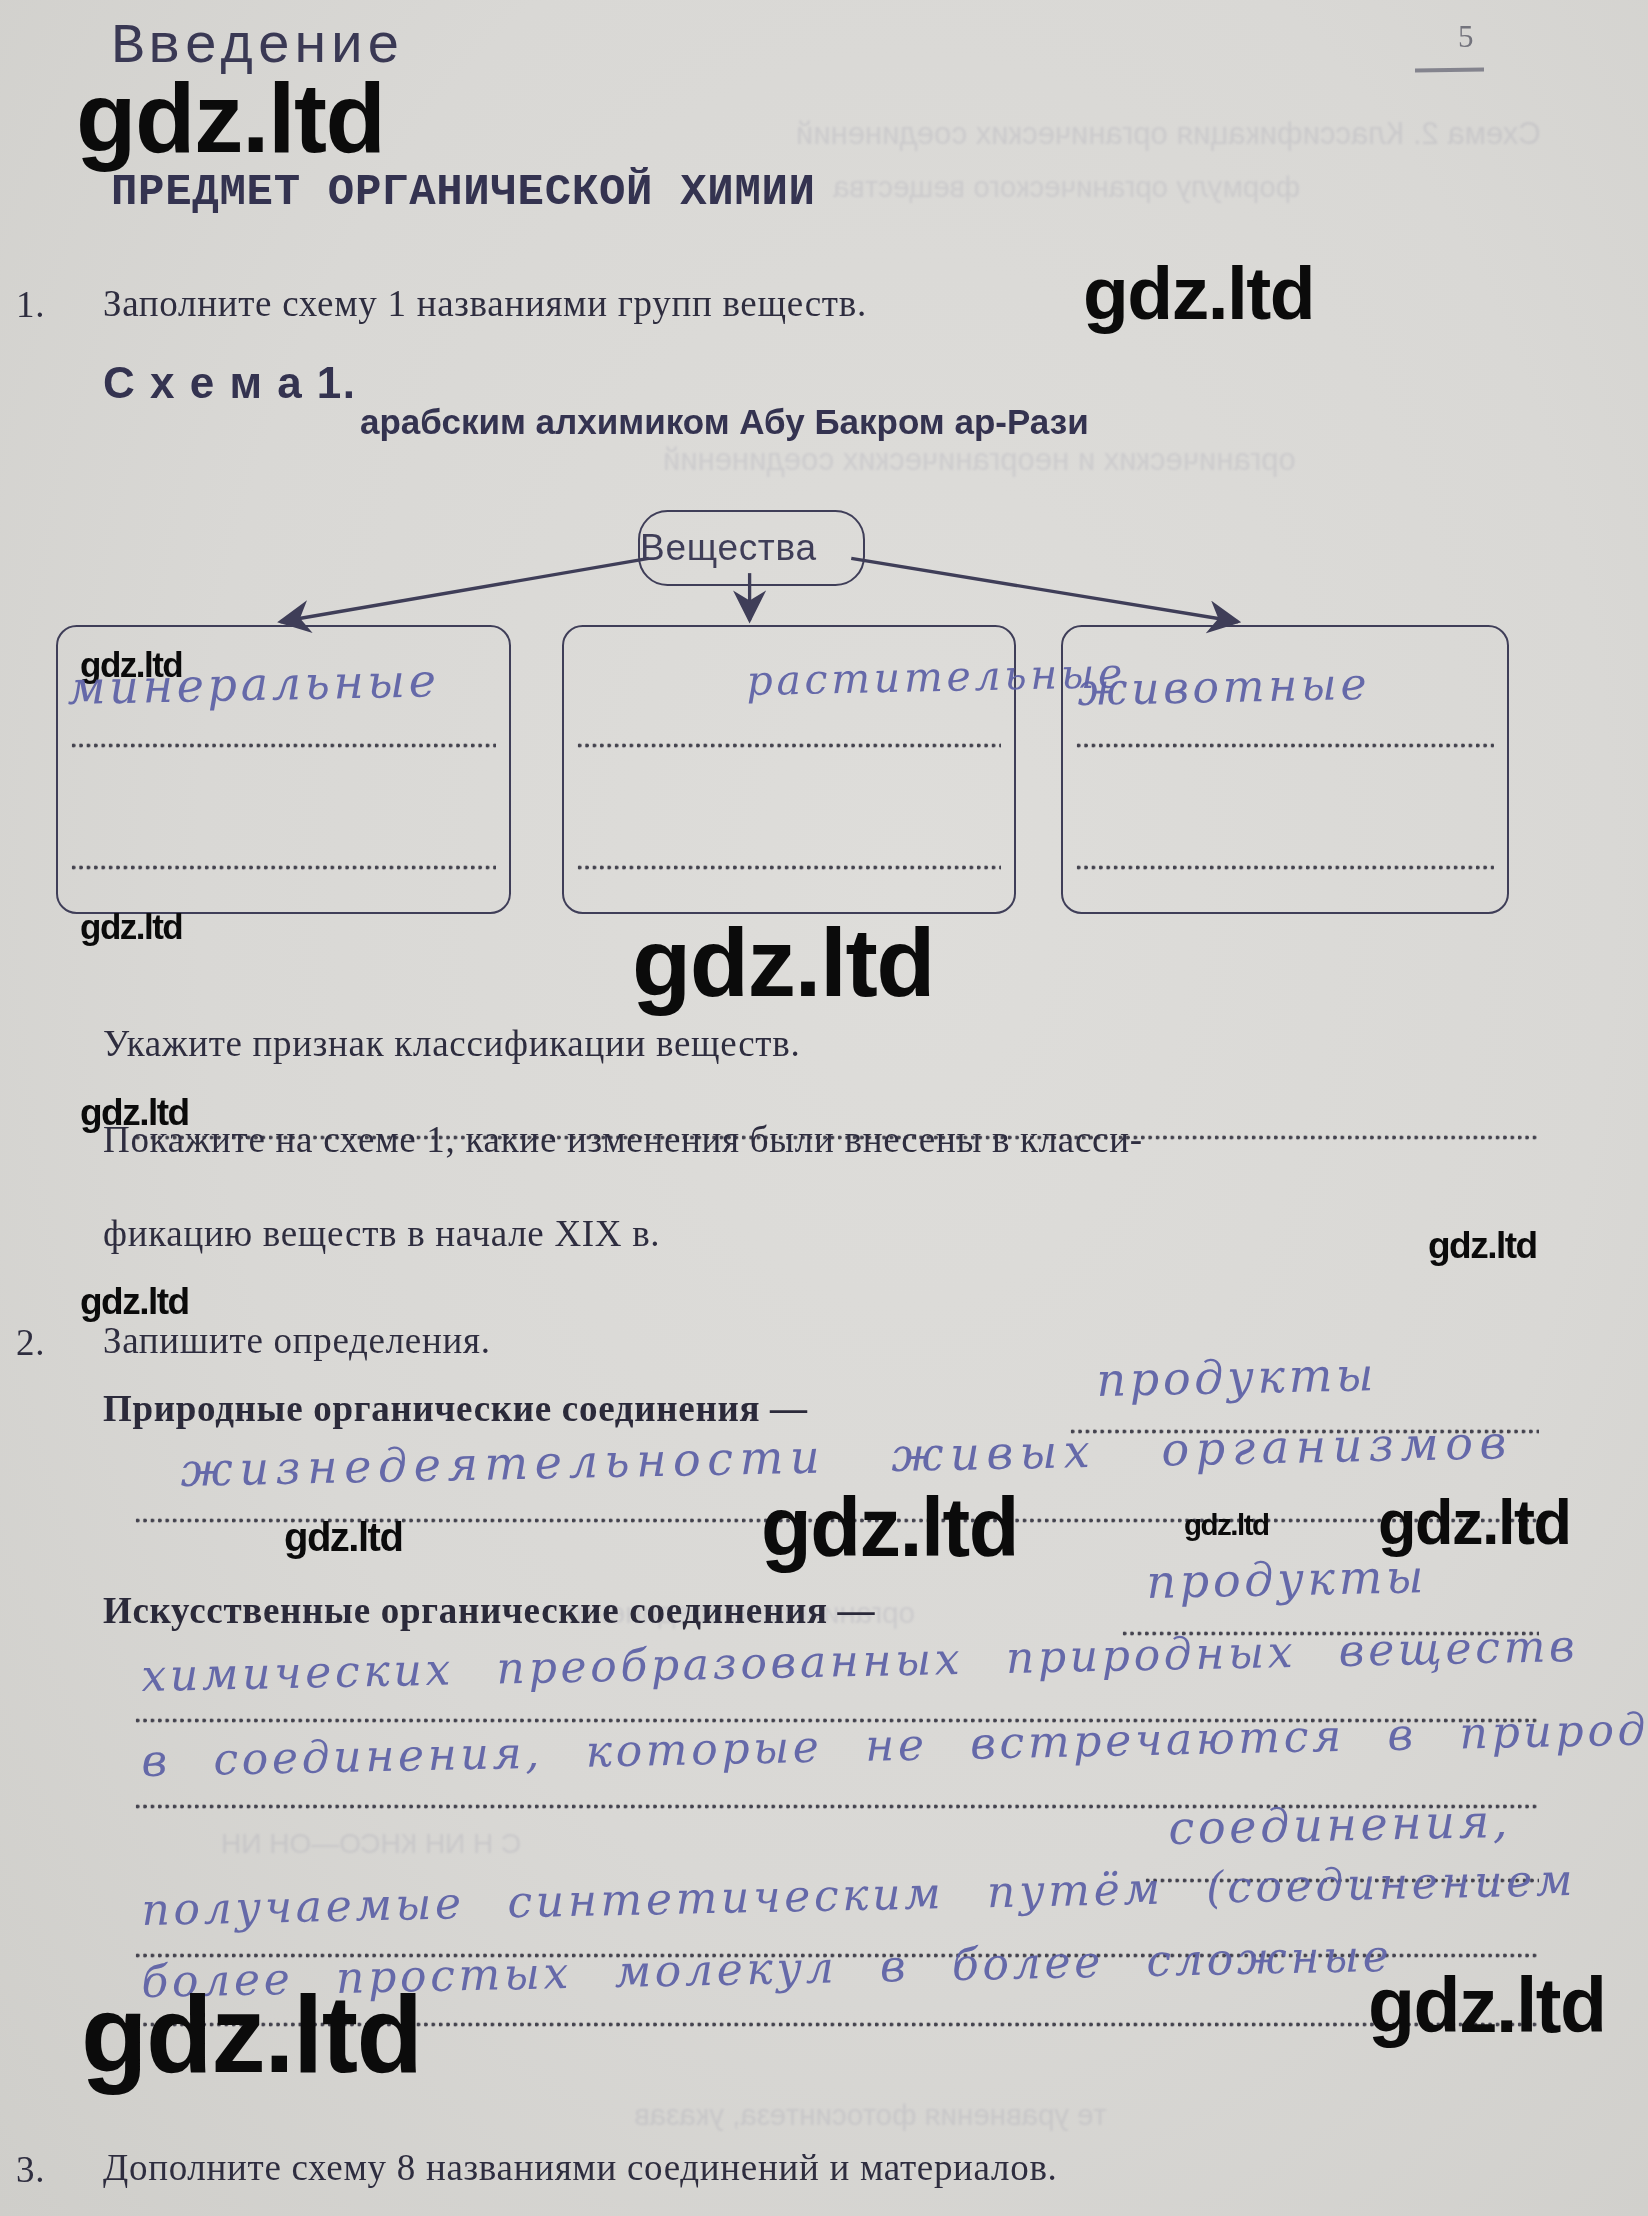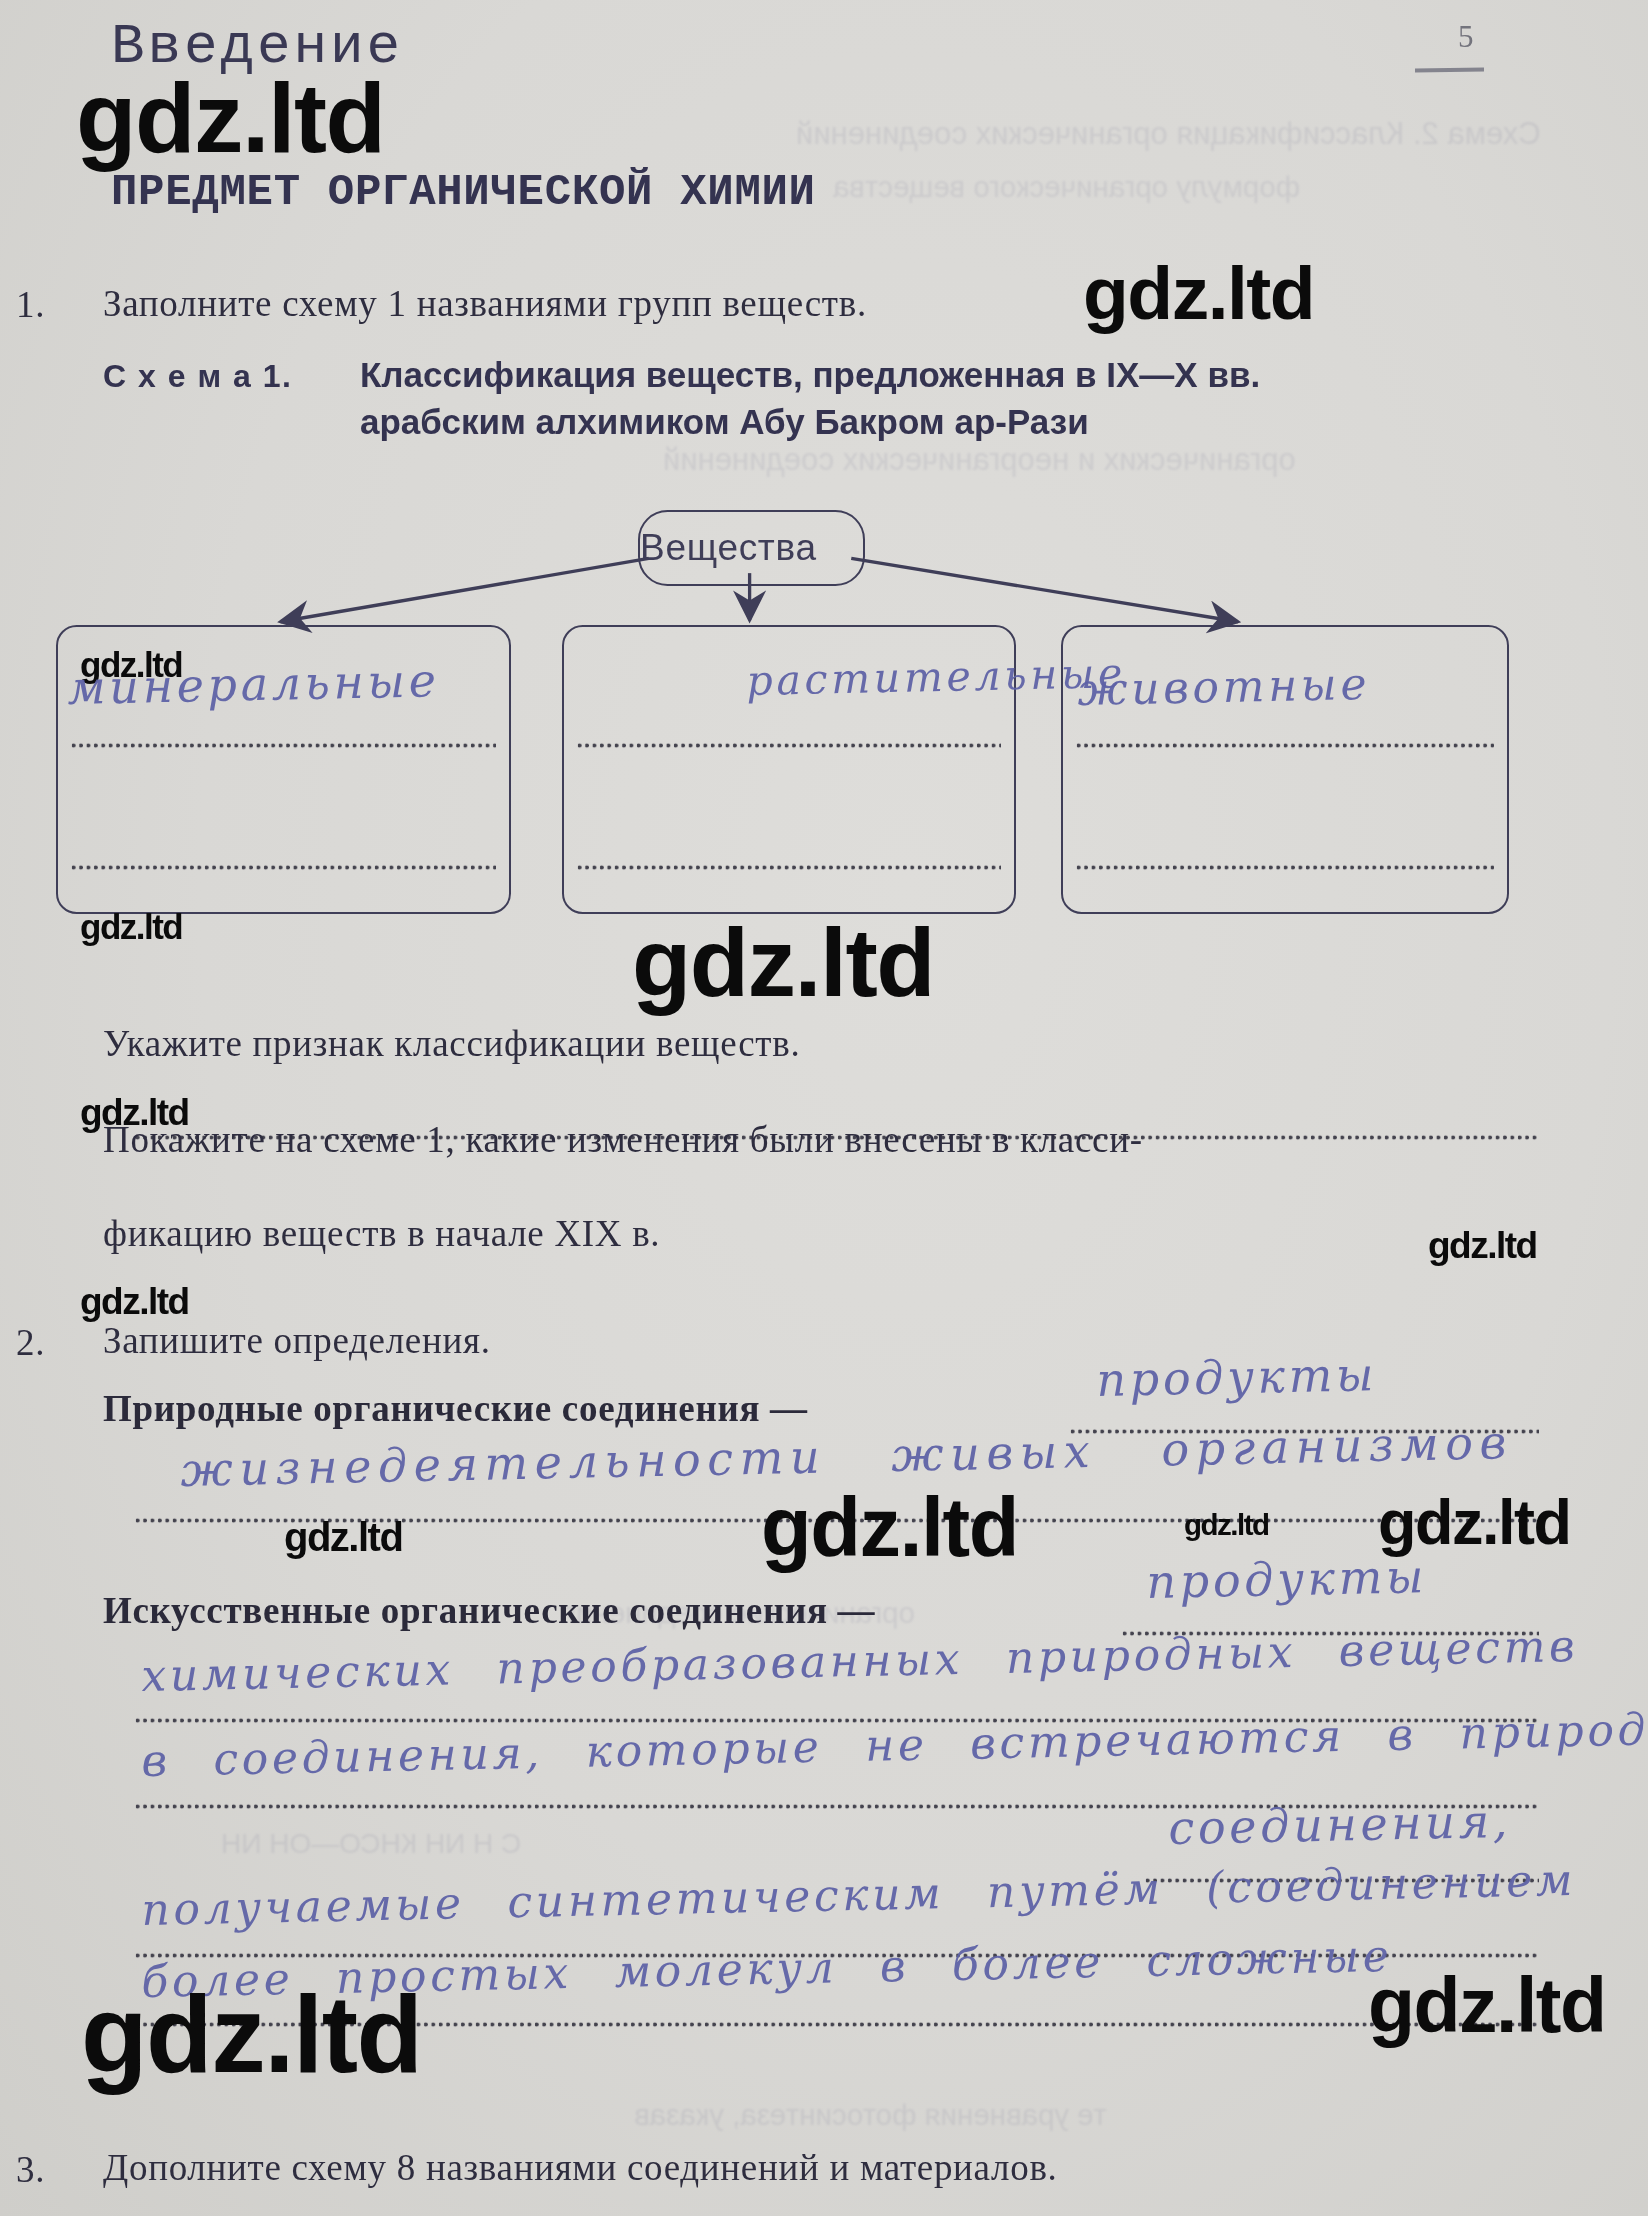--- a/index.html
+++ b/index.html
@@ -43,21 +43,21 @@
   #wm8{left:80px;top:1284px;font-size:37px;}
   #wm9{left:284px;top:1518px;font-size:40px;}
   #wm10{left:761px;top:1489px;font-size:83px;}
   #wm11{left:1184px;top:1511px;font-size:29.5px;}
   #wm12{left:1378px;top:1493px;font-size:63px;}
   #wm13{left:81px;top:1983px;font-size:109px;}
   #wm14{left:1368px;top:1969px;font-size:77px;}
 
   #task1-number{left:16px;top:283px;}
   #task1-prompt{left:103px;top:282px;}
-  #scheme-label{left:103px;top:358px;font-size:32px;font-weight:bold;color:#343350;letter-spacing:1.5px;font-family:"Liberation Sans",sans-serif;}
+  #scheme-label{left:103px;top:358px;font-size:44px;font-weight:bold;color:#343350;letter-spacing:1.5px;font-family:"Liberation Sans",sans-serif;}
   #scheme-cap1{left:360px;top:355px;font-size:35px;font-weight:bold;color:#343350;font-family:"Liberation Sans",sans-serif;}
   #scheme-cap2{left:360px;top:402px;font-size:35px;font-weight:bold;color:#343350;font-family:"Liberation Sans",sans-serif;}
 
   #root-box{left:638px;top:510px;width:223px;height:72px;border:2.9px solid #3f3e58;border-radius:29.5px;}
   #root-label{width:100%;text-align:left;line-height:71px;font-size:37px;color:#3f3e58;font-family:"Liberation Sans",sans-serif;letter-spacing:0.7px;}
   #arrows{left:0;top:498px;width:1648px;height:137px;}
 
   #box1{left:56px;top:625px;width:451px;height:285px;}
   #box2{left:562px;top:625px;width:450px;height:285px;}
   #box3{left:1061px;top:625px;width:444px;height:285px;}
@@ -123,21 +123,20 @@
   <div class="abs wm" id="wm1">gdz.ltd</div>
   <div class="abs sans" id="chapter-title">ПРЕДМЕТ ОРГАНИЧЕСКОЙ ХИМИИ</div>
   <div class="abs" id="page-number">5</div>
   <div class="abs" id="page-underline"></div>
 
   <div class="abs body" id="task1-number">1.</div>
   <div class="abs body" id="task1-prompt">Заполните схему 1 названиями групп веществ.</div>
   <div class="abs wm" id="wm2">gdz.ltd</div>
 
   <div class="abs" id="scheme-label">С х е м а  1.</div>
-  <div class="abs" id="scheme-cap1">Классификация веществ, предложенная в IX—X вв.</div>
   <div class="abs" id="scheme-cap2">арабским алхимиком Абу Бакром ар-Рази</div>
 
   <div class="abs" id="root-box">
     <div id="root-label">Вещества</div>
   </div>
 
   <svg class="abs" id="arrows" viewBox="0 0 2236 186">
     <defs>
       <marker id="ah" markerWidth="12" markerHeight="12" refX="9" refY="5" orient="auto">
         <path d="M0,0 L10,5 L0,10 L3,5 Z" fill="#3f3e58"></path>

